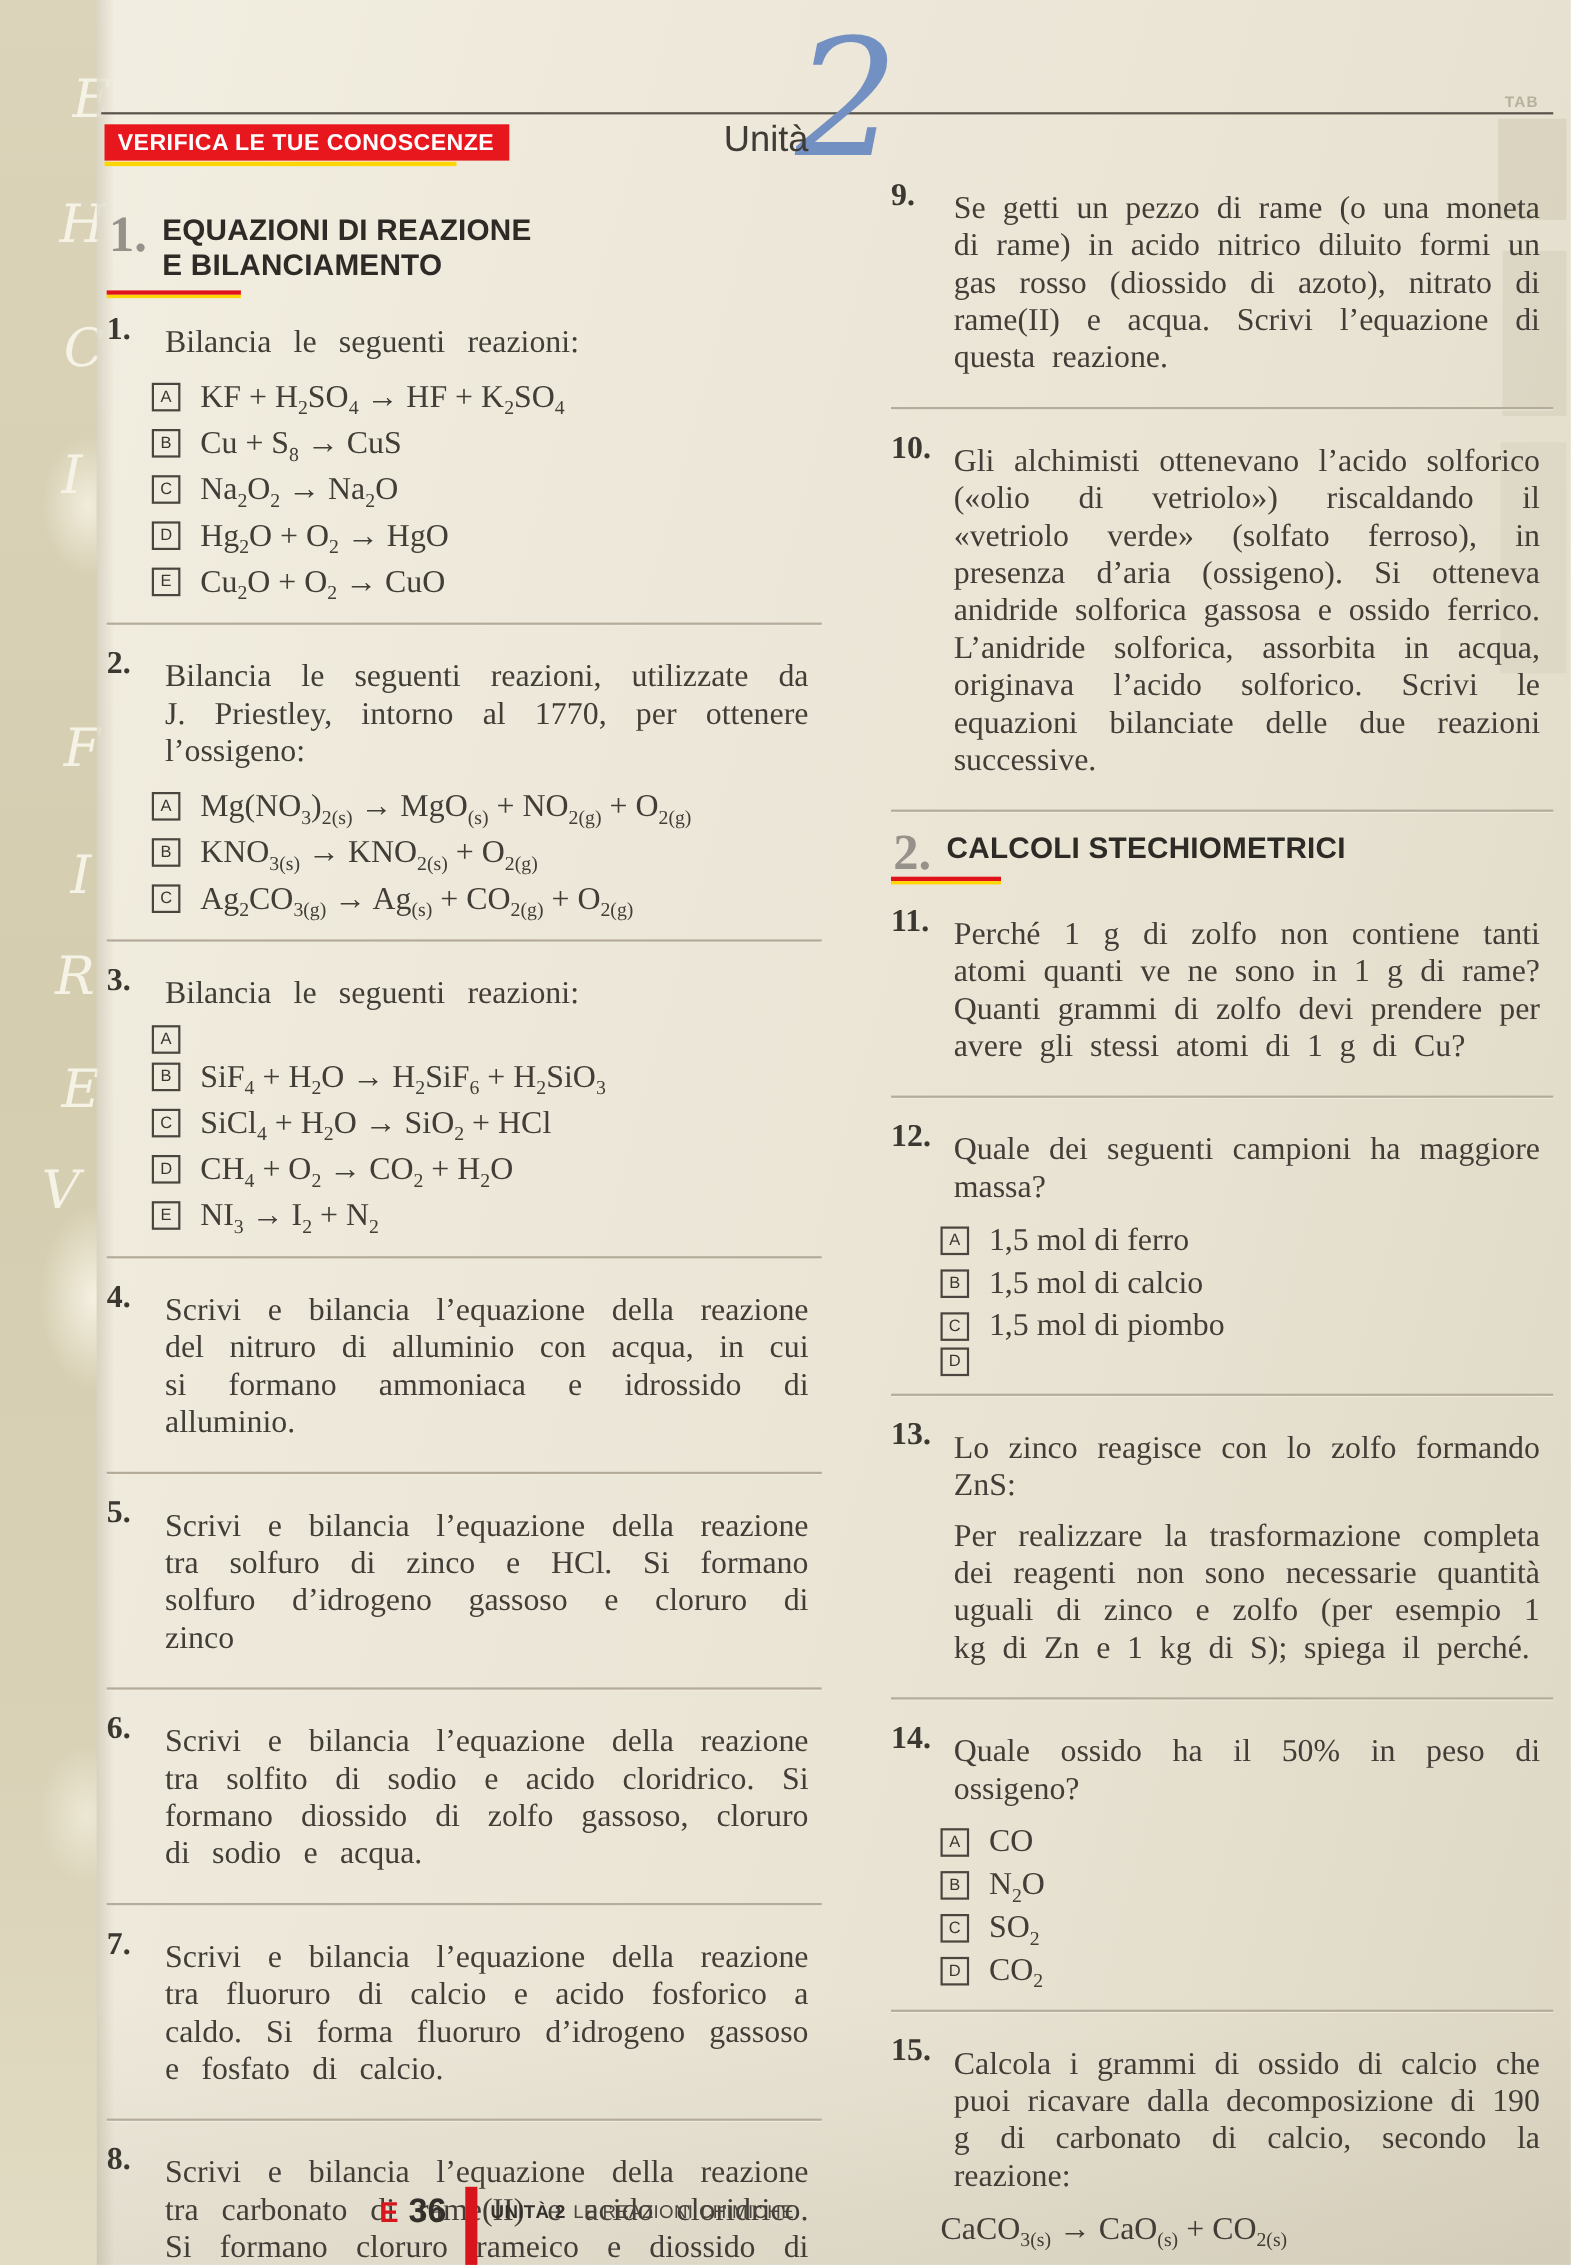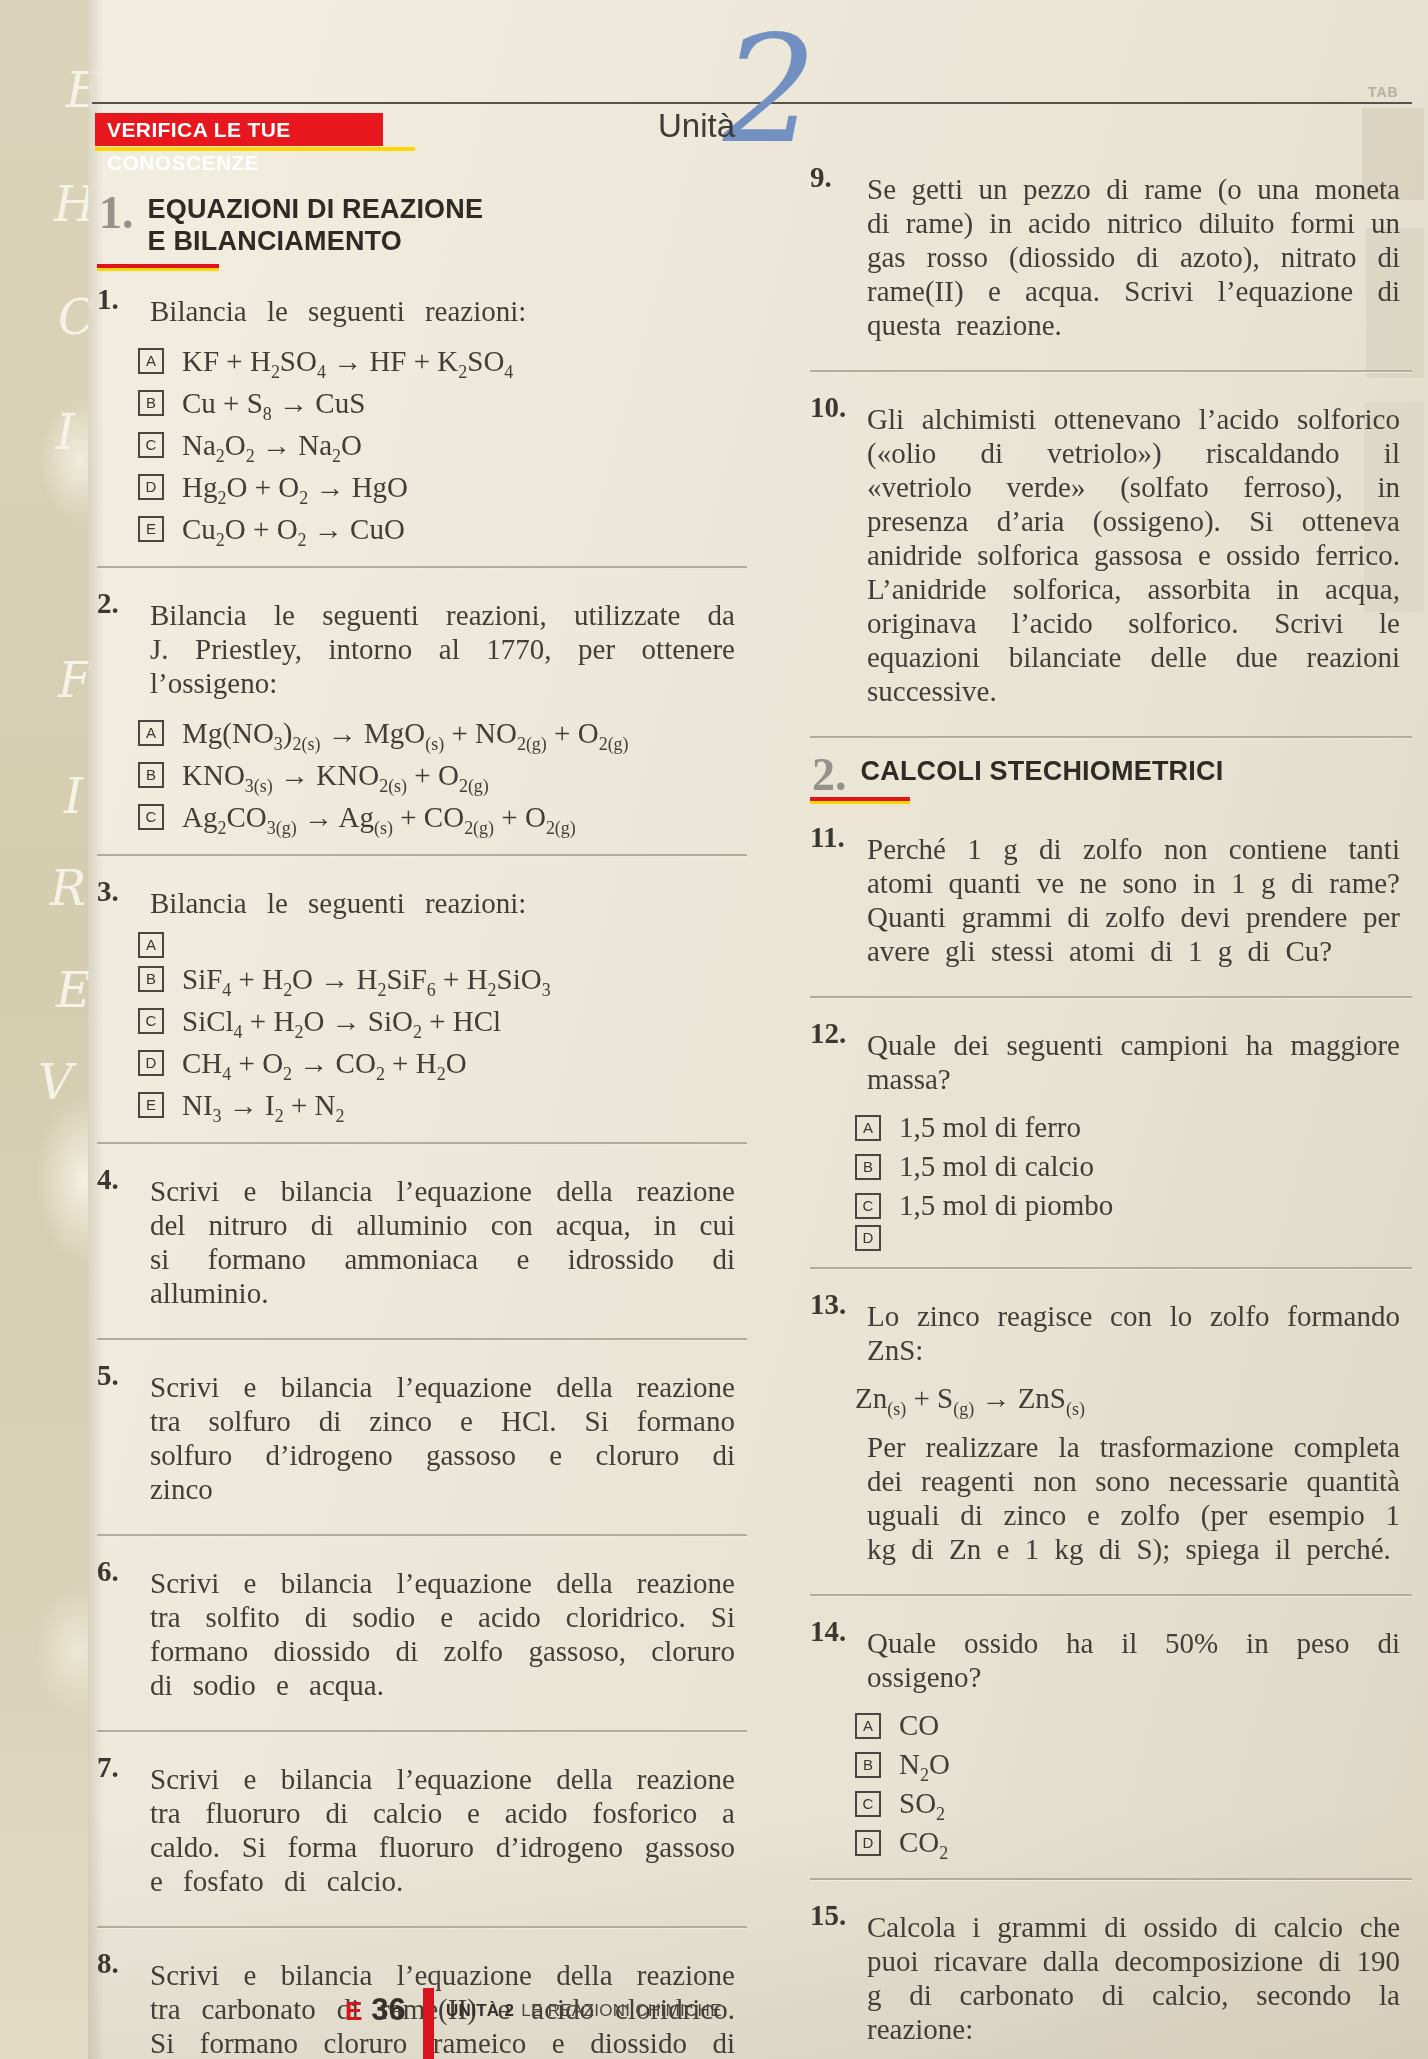--- a/index.html
+++ b/index.html
@@ -45,21 +45,21 @@
   .ghost-tab{position:absolute;left:1368px;top:84px;font:bold 14px "Liberation Sans",sans-serif;
     color:#8e8874;opacity:.55;letter-spacing:1px;}
   .gbox{position:absolute;background:#b9b29b;}
   .gbox.g1{left:1362px;top:108px;width:62px;height:92px;opacity:.28;}
   .gbox.g2{left:1366px;top:228px;width:58px;height:150px;opacity:.22;}
   .gbox.g3{left:1364px;top:402px;width:60px;height:210px;opacity:.16;}
 
   .toprule{position:absolute;left:92px;top:102px;width:1320px;height:2px;background:#57524a;}
 
   .banner{
-    position:absolute;left:95px;top:113px;width:288px;height:33px;
+    position:absolute;left:95px;top:113px;width:368px;height:33px;
     background:#e8171d;
     font:bold 21px/33px "Liberation Sans",sans-serif;
     color:#ffffff;letter-spacing:.4px;
     padding-left:12px;box-sizing:border-box;
     border-bottom:0;
   }
   .banner-yellow{position:absolute;left:95px;top:147px;width:320px;height:4px;background:#ffd503;}
 
   .unita{position:absolute;left:658px;top:108px;font:33px/1.1 "Liberation Sans",sans-serif;color:#3f3b36;}
   .bignum{position:absolute;left:723px;top:22px;font:italic 148px/0.92 "DejaVu Serif",serif;color:#7390c2;}
@@ -332,21 +332,20 @@
             </div>
         </div>
       </div>
     </div>
     <div class="sep"></div>
 
     <div class="ex">
       <div class="num">13.</div>
       <div class="body">
         <p class="txt">Lo zinco reagisce con lo zolfo formando ZnS:</p>
-        <p class="eq">Zn<sub>(s)</sub> + S<sub>(g)</sub> → ZnS<sub>(s)</sub></p>
         <p class="txt">Per realizzare la trasformazione completa dei reagenti non sono necessarie quantità uguali di zinco e zolfo (per esempio 1 kg di Zn e 1 kg di S); spiega il perché.</p>
       </div>
     </div>
     <div class="sep"></div>
 
     <div class="ex">
       <div class="num">14.</div>
       <div class="body">
         <p class="txt">Quale ossido ha il 50% in peso di ossigeno?</p>
         <div class="opts">

